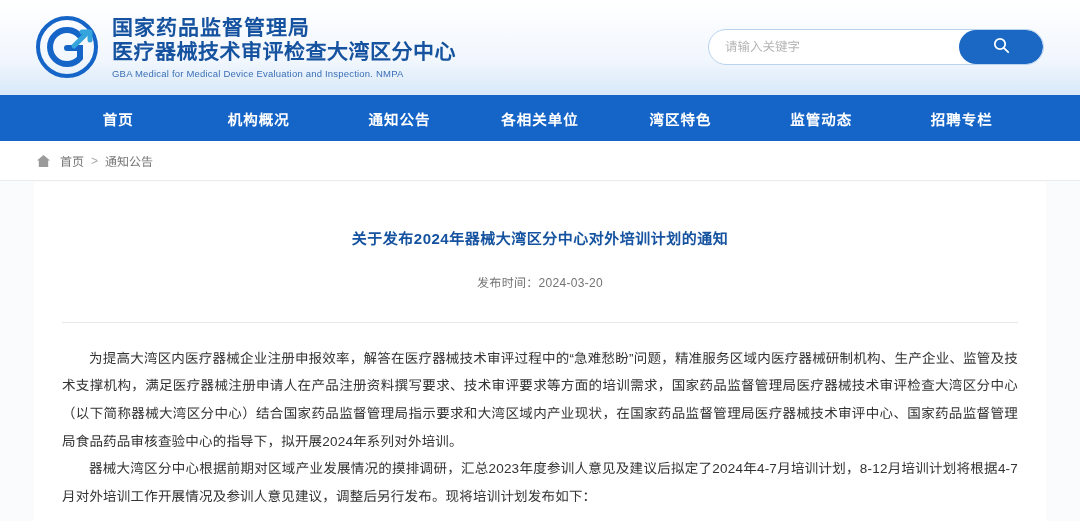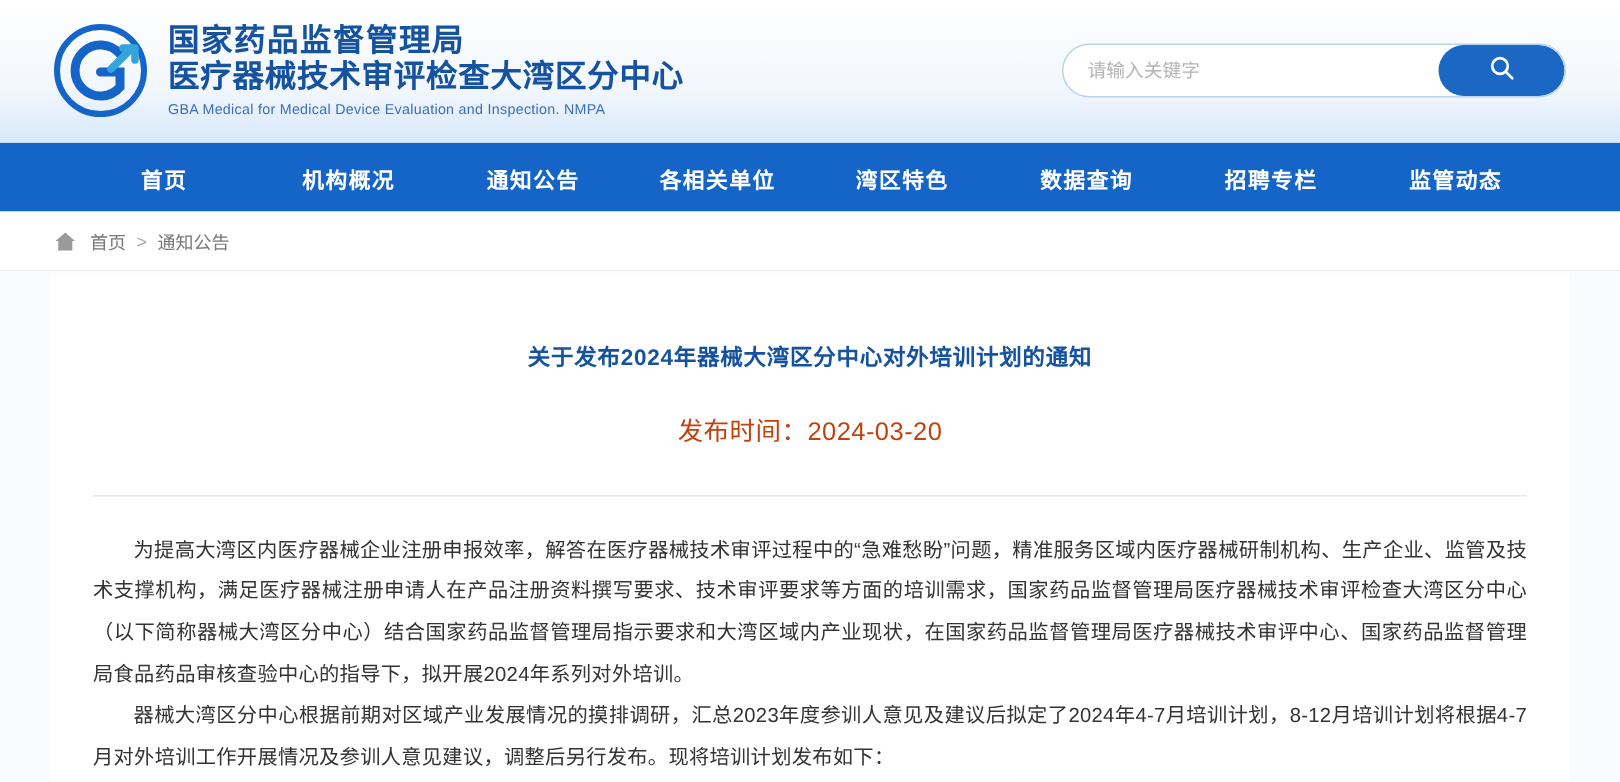--- a/index.html
+++ b/index.html
@@ -178,22 +178,22 @@
   .article-title {
     text-align: center;
     font-size: 15px;
     font-weight: bold;
     color: #15529f;
     line-height: 1.5;
     letter-spacing: 0.5px;
   }
   .article-meta {
     text-align: center;
-    font-size: 17px;
-    color: #c2410c;
+    font-size: 12px;
+    color: #737373;
     margin-top: 22px;
     letter-spacing: 0.3px;
   }
   .divider {
     border-top: 1px solid #e8e8e8;
     margin: 32px 0 0 0;
   }
   .article-content {
     padding-top: 22px;
     font-size: 13.5px;
@@ -238,23 +238,22 @@
     </button>
   </div>
 </div>
 
 <div class="nav">
   <div class="nav-item">首页</div>
   <div class="nav-item">机构概况</div>
   <div class="nav-item">通知公告</div>
   <div class="nav-item">各相关单位</div>
   <div class="nav-item">湾区特色</div>
-  <div class="nav-item">数据查询</div>
+  <div class="nav-item">监管动态</div>
   <div class="nav-item">招聘专栏</div>
-  <div class="nav-item">监管动态</div>
 </div>
 
 <div class="crumb-bar">
   <span class="crumb-home-icon">
     <svg width="15" height="14" viewBox="0 0 15 14" xmlns="http://www.w3.org/2000/svg">
       <path d="M7.5 1 L14 6.6 L12.2 6.6 L12.2 13 L2.8 13 L2.8 6.6 L1 6.6 Z" fill="#9a9a9a"></path>
     </svg>
   </span>
   <span class="crumb-link">首页</span>
   <span class="crumb-sep">&gt;</span>

